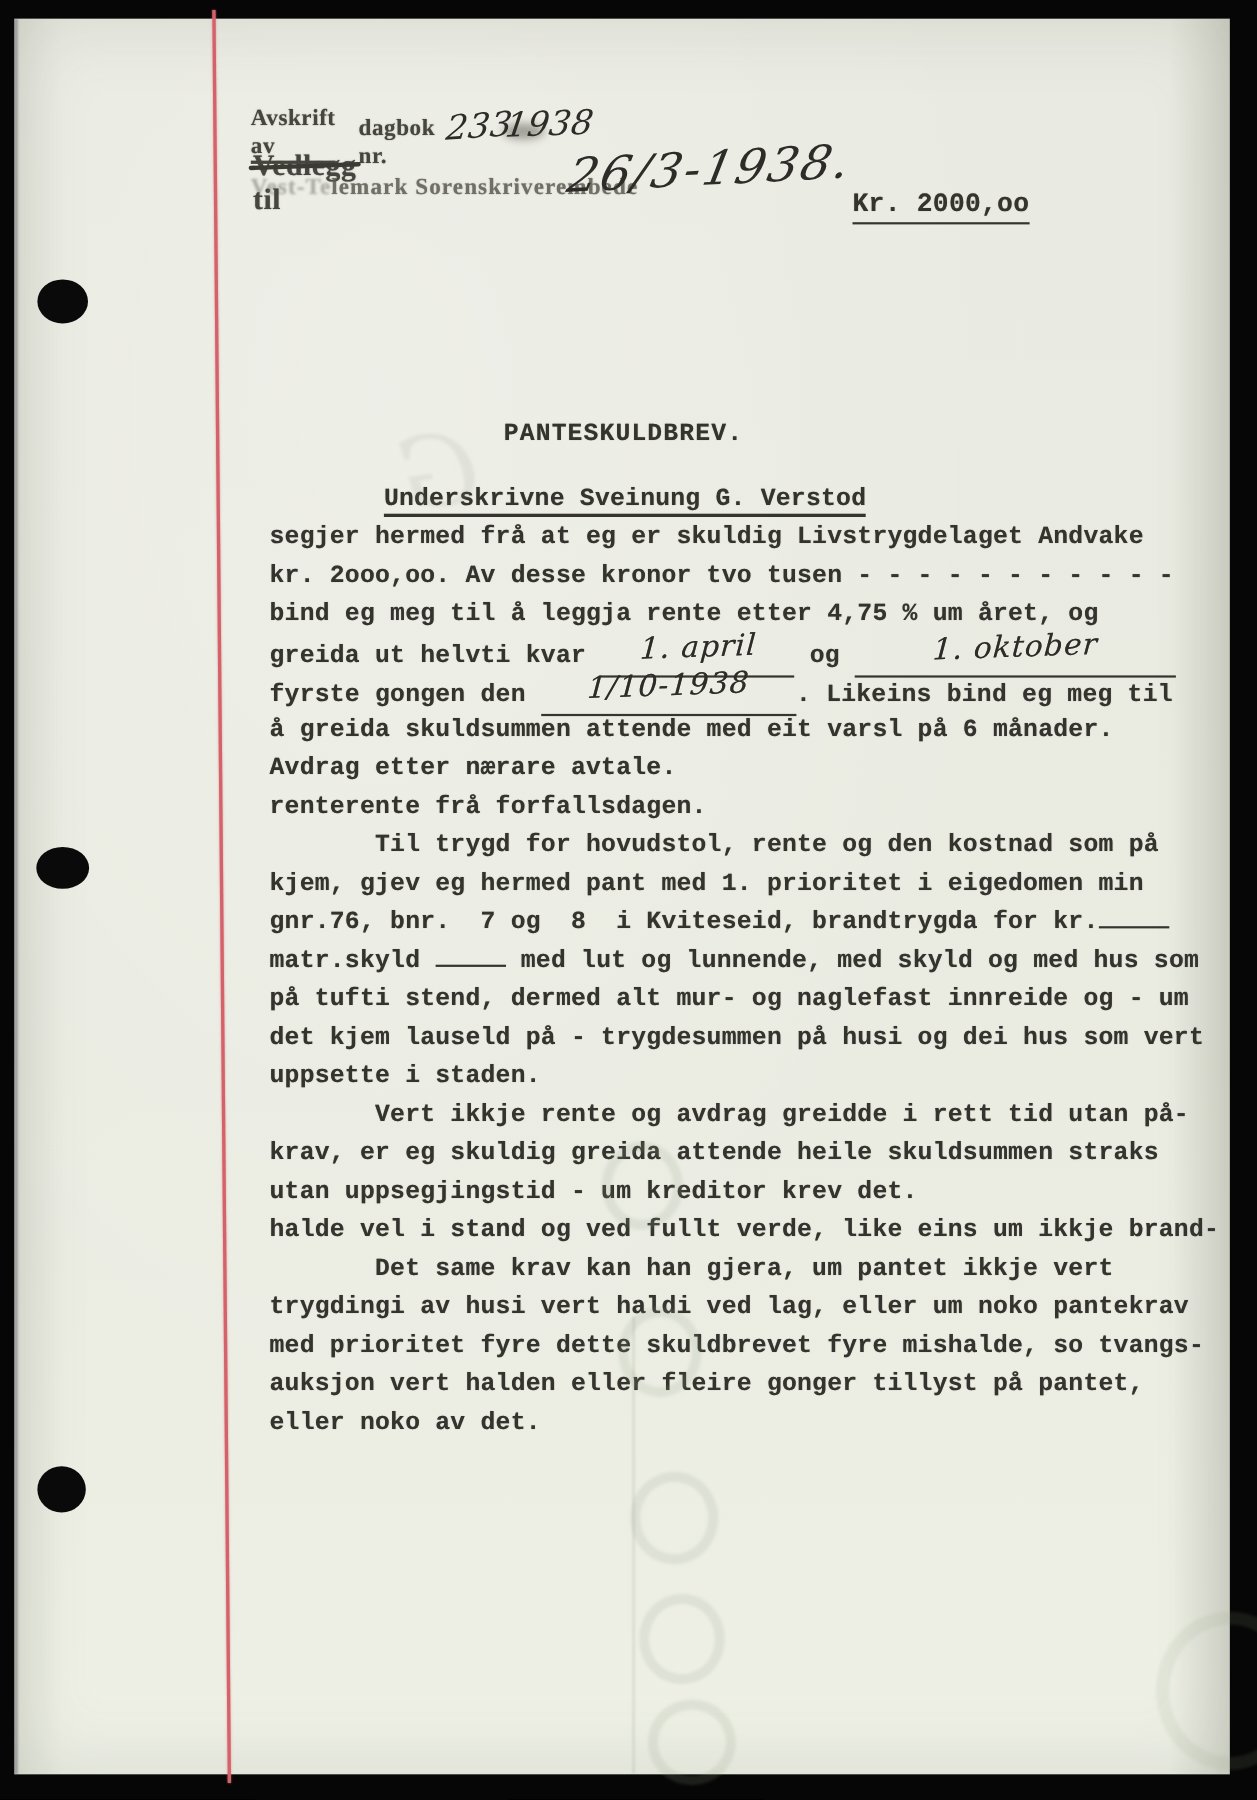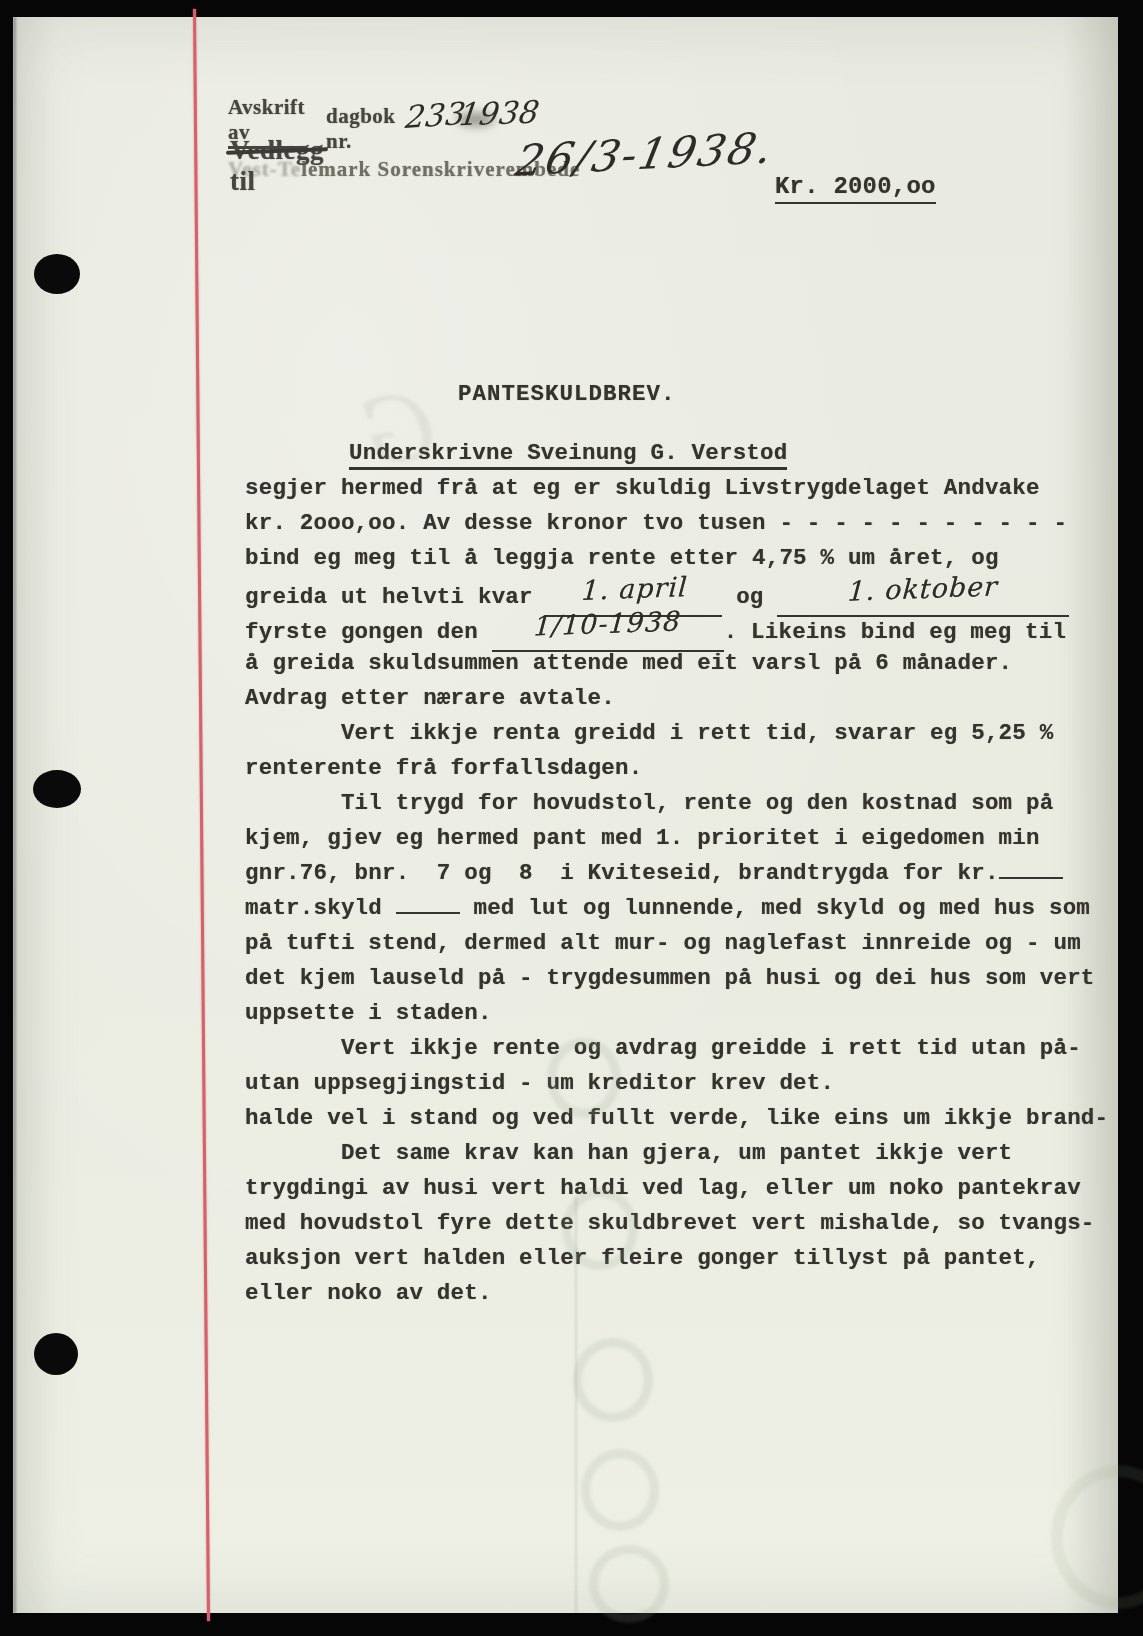--- a/index.html
+++ b/index.html
@@ -119,35 +119,35 @@
     <div class="body-block typedoc">
       <div class="doc-heading"><span>Underskrivne Sveinung G. Verstod</span></div>
       <div id="body-lines">
           <div class="tline"><span>segjer hermed frå at eg er skuldig Livstrygdelaget Andvake</span></div>
           <div class="tline"><span>kr. 2ooo,oo. Av desse kronor tvo tusen - - - - - - - - - - -</span></div>
           <div class="tline"><span>bind eg meg til å leggja rente etter 4,75 % um året, og</span></div>
           <div class="tline"><span>greida ut helvti kvar </span><span class="fillslot" style="min-width: 176px;"><span class="hand">1. april</span></span><span> og </span><span class="fillslot" style="min-width: 292px;"><span class="hand">1. oktober</span></span></div>
           <div class="tline"><span>fyrste gongen den </span><span class="fillslot" style="min-width: 232px;"><span class="hand">1/10-1938</span></span><span>. Likeins bind eg meg til</span></div>
           <div class="tline"><span>å greida skuldsummen attende med eit varsl på 6 månader.</span></div>
           <div class="tline"><span>Avdrag etter nærare avtale.</span></div>
-          <div class="tline"><span>       Vert ikkje renta greidd i rett tid, svarar eg 5,25 %</span></div>
           <div class="tline"><span>renterente frå forfallsdagen.</span></div>
           <div class="tline"><span>       Til trygd for hovudstol, rente og den kostnad som på</span></div>
           <div class="tline"><span>kjem, gjev eg hermed pant med 1. prioritet i eigedomen min</span></div>
           <div class="tline"><span>gnr.76, bnr.  7 og  8  i Kviteseid, brandtrygda for kr.</span><span class="blank" style="width: 64px;"></span></div>
           <div class="tline"><span>matr.skyld </span><span class="blank" style="width: 64px;"></span><span> med lut og lunnende, med skyld og med hus som</span></div>
           <div class="tline"><span>på tufti stend, dermed alt mur- og naglefast innreide og - um</span></div>
           <div class="tline"><span>det kjem lauseld på - trygdesummen på husi og dei hus som vert</span></div>
           <div class="tline"><span>uppsette i staden.</span></div>
           <div class="tline"><span>       Vert ikkje rente og avdrag greidde i rett tid utan på-</span></div>
+          <div class="tline"><span>krav, er eg skuldig greida attende heile skuldsummen straks</span></div>
           <div class="tline"><span>utan uppsegjingstid - um kreditor krev det.</span></div>
           <div class="tline"><span>halde vel i stand og ved fullt verde, like eins um ikkje brand-</span></div>
           <div class="tline"><span>       Det same krav kan han gjera, um pantet ikkje vert</span></div>
           <div class="tline"><span>trygdingi av husi vert haldi ved lag, eller um noko pantekrav</span></div>
-          <div class="tline"><span>med hovudstol fyre dette skuldbrevet vert mishalde, so tvangs-</span></div>
+          <div class="tline"><span>med prioritet fyre dette skuldbrevet fyre mishalde, so tvangs-</span></div>
           <div class="tline"><span>auksjon vert halden eller fleire gonger tillyst på pantet,</span></div>
           <div class="tline"><span>eller noko av det.</span></div>
         </div>
     </div>
 
     <span class="ghost-g">G</span>
     <div class="ring ring1"></div>
     <div class="ring ring2"></div>
     <div class="ring ring3"></div>
     <div class="ring ring4"></div>

